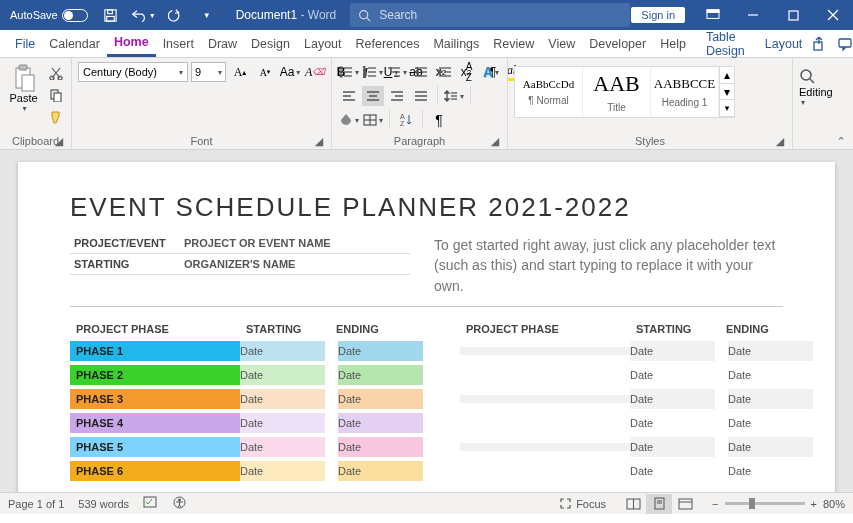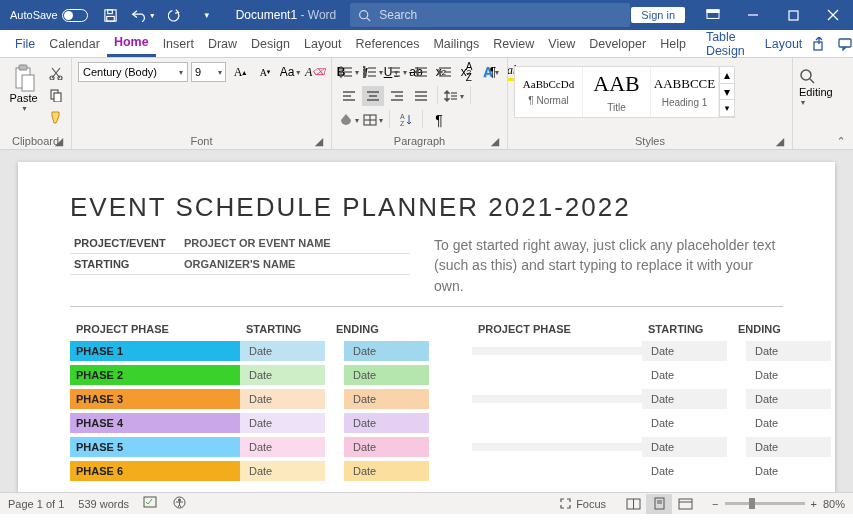--- a/index.html
+++ b/index.html
@@ -77,21 +77,21 @@
 .help-text{flex:1;font-size:14px;color:#777;line-height:1.45;padding-top:2px;}
 
 .phase-split{display:flex;gap:24px;}
 .phase-tbl{flex:1;}
 .ph-head{display:flex;}
 .ph-head .c{font-size:11px;font-weight:700;color:#444;padding:2px 6px;}
 .ph-head .c1{flex:0 0 170px;}
 .ph-head .c2,.ph-head .c3{flex:0 0 90px;}
 .phr{display:flex;margin-top:4px;align-items:center;}
 .phr .c1{flex:0 0 170px;font-size:11px;font-weight:700;color:#222;padding:4px 6px;}
-.phr .c2,.phr .c3{width:85px;font-size:11px;color:#555;padding:4px 9px;margin-right:19px;}
+.phr .c2,.phr .c3{width:85px;font-size:11px;color:#555;padding:4px 0;margin-right:13px;}
 
 
 .statusbar{height:22px;background:#f3f2f1;border-top:1px solid #d4d4d4;display:flex;align-items:center;font-size:11px;color:#555;padding:0 8px;gap:14px;}
 .statusbar .spacer{flex:1;}
 .view-btns{display:flex;gap:0;}
 .vbtn{width:26px;height:20px;display:flex;align-items:center;justify-content:center;cursor:pointer;}
 .vbtn.active{background:#d8d8d8;}
 .zoom{display:flex;align-items:center;gap:6px;}
 .zoom-slider{width:80px;height:3px;background:#bbb;position:relative;}
 .zoom-slider .knob{position:absolute;left:24px;top:-4px;width:6px;height:11px;background:#888;}

